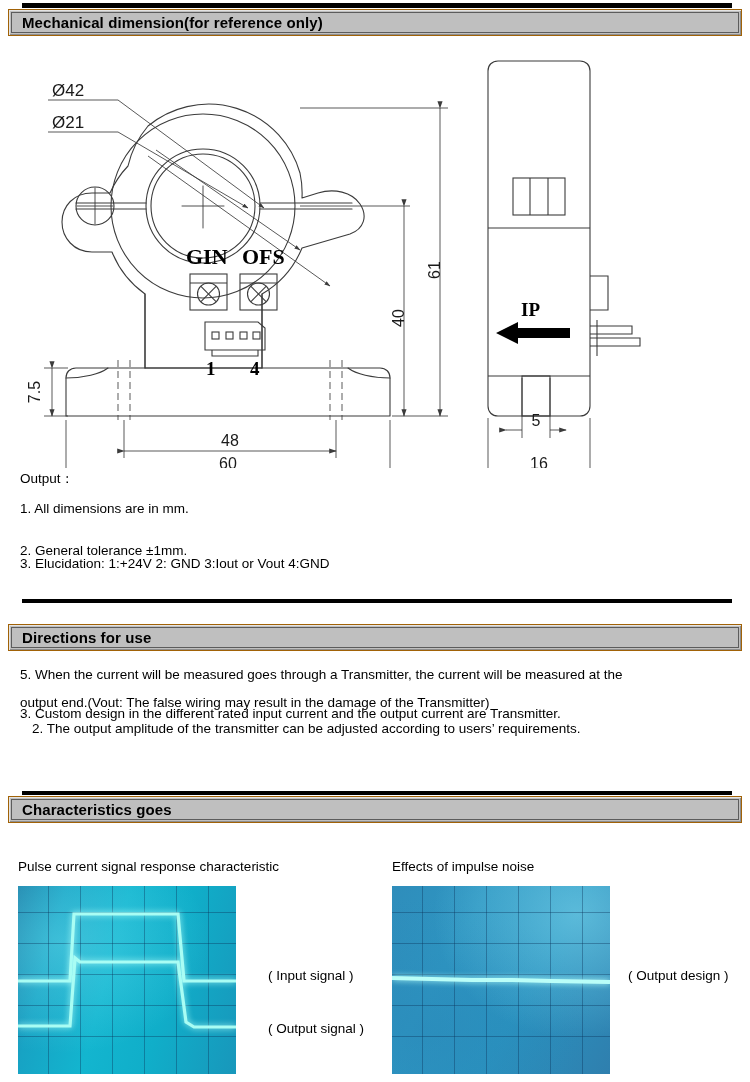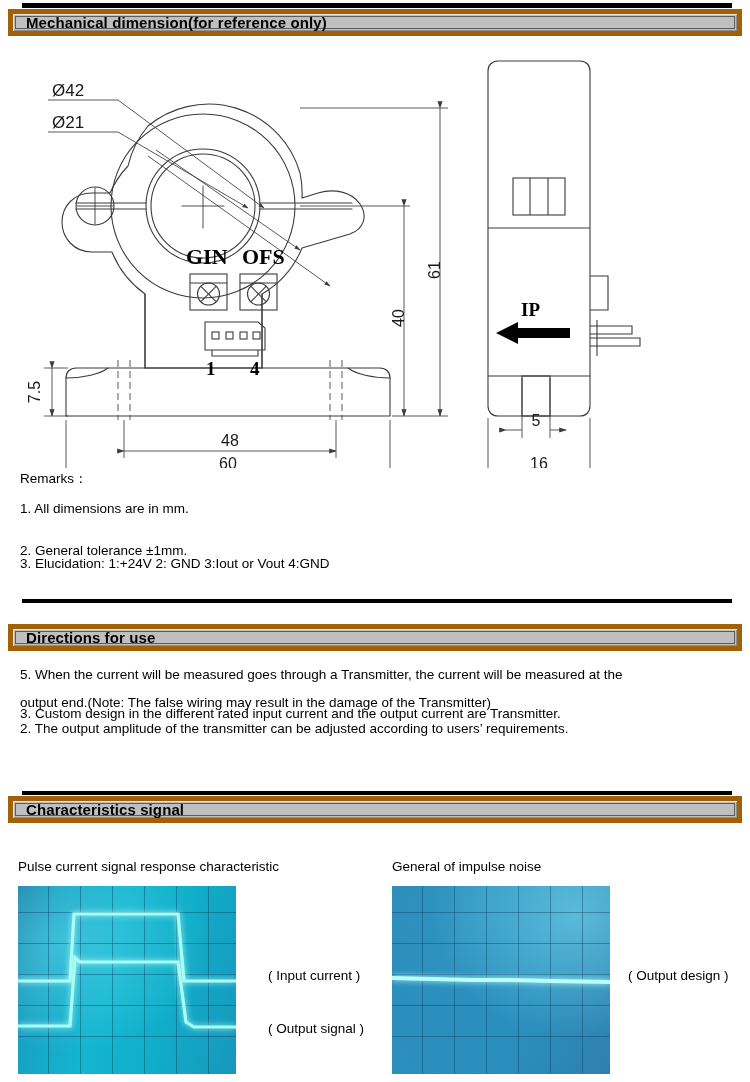--- a/index.html
+++ b/index.html
@@ -16,21 +16,21 @@
     overflow: hidden;
   }
 
   
   .section-header {
     position: absolute;
     left: 8px;
     width: 734px;
     height: 27px;
     background: #bfbfbf;
-    border: 5px solid #a16207;
+    border: 1px solid #a16207;
     box-sizing: border-box;
     box-shadow: inset 1px 1px 0 #e4e4e4, inset -1px -1px 0 #8e8e8e;
   }
   .section-header .sh-inner {
     position: absolute;
     left: 2px; top: 2px; right: 2px; bottom: 2px;
     border: 1px solid #5c5c5c;
     box-sizing: border-box;
     display: flex;
     align-items: center;
@@ -298,46 +298,46 @@
     <path d="M 488,380 L 488,442"></path>
     <path d="M 590,380 L 590,442"></path>
     <path d="M 506,392 L 522,392" marker-start="url(#ar)"></path>
     <path d="M 550,392 L 566,392" marker-end="url(#ar)"></path>
     <path d="M 488,436 L 590,436" marker-start="url(#ar)" marker-end="url(#ar)"></path>
   </g>
   <text x="536" y="388" font-family="'Liberation Sans',sans-serif" font-size="16" fill="#1a1a1a" text-anchor="middle">5</text>
   <text x="539" y="431" font-family="'Liberation Sans',sans-serif" font-size="16" fill="#1a1a1a" text-anchor="middle">16</text>
 </svg>
 
-<div class="btext" style="left:20px; top:472px;">Remarks：</div>
+<div class="btext" style="left:20px; top:472px;">Output：</div>
 <div class="btext" style="left:20px; top:502px;">1. All dimensions are in mm.</div>
 <div class="btext" style="left:20px; top:544px;">2. General tolerance  ±1mm.</div>
 <div class="btext" style="left:20px; top:557px;">3. Elucidation:     1:+24V   2: GND   3:Iout or Vout   4:GND</div>
 
 <div class="header-topbar" style="left:22px; top:599px; width:710px; height:4px;"></div>
 <div class="section-header" style="top:604px;margin-top:20px;">
   <div class="sh-inner">
     <span class="sh-label">Directions for use</span>
   </div>
 </div>
 
 <div class="btext" style="left:20px; top:668px;">5. When the current will be measured goes through a Transmitter, the current will be measured at the</div>
-<div class="btext" style="left:20px; top:696px;">output end.(Note: The false wiring may result in the damage of the Transmitter)</div>
-<div class="btext" style="left:20px; top:722px;">2. The output amplitude of the transmitter can be adjusted according to users’ requirements.</div>
+<div class="btext" style="left:20px; top:696px;">output end.(Vout: The false wiring may result in the damage of the Transmitter)</div>
+<div class="btext" style="left:32px; top:722px;">2. The output amplitude of the transmitter can be adjusted according to users’ requirements.</div>
 <div class="btext" style="left:20px; top:707px;">3. Custom design in the different rated input current and the output current are Transmitter.</div>
 
 <div class="header-topbar" style="left:22px; top:791px; width:710px; height:4px;"></div>
 <div class="section-header" style="top:796px;">
   <div class="sh-inner">
-    <span class="sh-label">Characteristics signal</span>
+    <span class="sh-label">Characteristics goes</span>
   </div>
 </div>
 
 <div class="caption" style="left:18px; top:859px;">Pulse current signal response characteristic</div>
-<div class="caption" style="left:392px; top:859px;">General of impulse noise</div>
+<div class="caption" style="left:392px; top:859px;">Effects of impulse noise</div>
 
 <div class="scope scope-a" style="left:18px; top:886px; width:218px; height:188px;">
   <div class="grid-h" style="top:26px"></div>
   <div class="grid-h" style="top:57px"></div>
   <div class="grid-h" style="top:88px"></div>
   <div class="grid-h" style="top:119px"></div>
   <div class="grid-h" style="top:150px"></div>
   <div class="grid-v" style="left:30px"></div>
   <div class="grid-v" style="left:62px"></div>
   <div class="grid-v" style="left:94px"></div>
@@ -345,21 +345,21 @@
   <div class="grid-v" style="left:158px"></div>
   <div class="grid-v" style="left:190px"></div>
   <svg class="trace" width="218" height="188" viewBox="0 0 218 188">
 
     <path d="M 0,95 L 52,95 L 56,28 L 160,28 L 166,95 L 218,95" stroke="#a9fdf4" stroke-width="3.2" fill="none"></path>
 
     <path d="M 0,140 L 52,140 L 57,72 L 62,76 L 160,76 L 168,136 L 176,141 L 218,141" stroke="#a9fdf4" stroke-width="3.2" fill="none"></path>
   </svg>
 </div>
 
-<div class="caption" style="left:268px; top:968px;">( Input current )</div>
+<div class="caption" style="left:268px; top:968px;">( Input signal )</div>
 <div class="caption" style="left:268px; top:1021px;">( Output signal )</div>
 
 <div class="scope scope-b" style="left:392px; top:886px; width:218px; height:188px;">
   <div class="grid-h" style="top:26px"></div>
   <div class="grid-h" style="top:57px"></div>
   <div class="grid-h" style="top:88px"></div>
   <div class="grid-h" style="top:119px"></div>
   <div class="grid-h" style="top:150px"></div>
   <div class="grid-v" style="left:30px"></div>
   <div class="grid-v" style="left:62px"></div>

